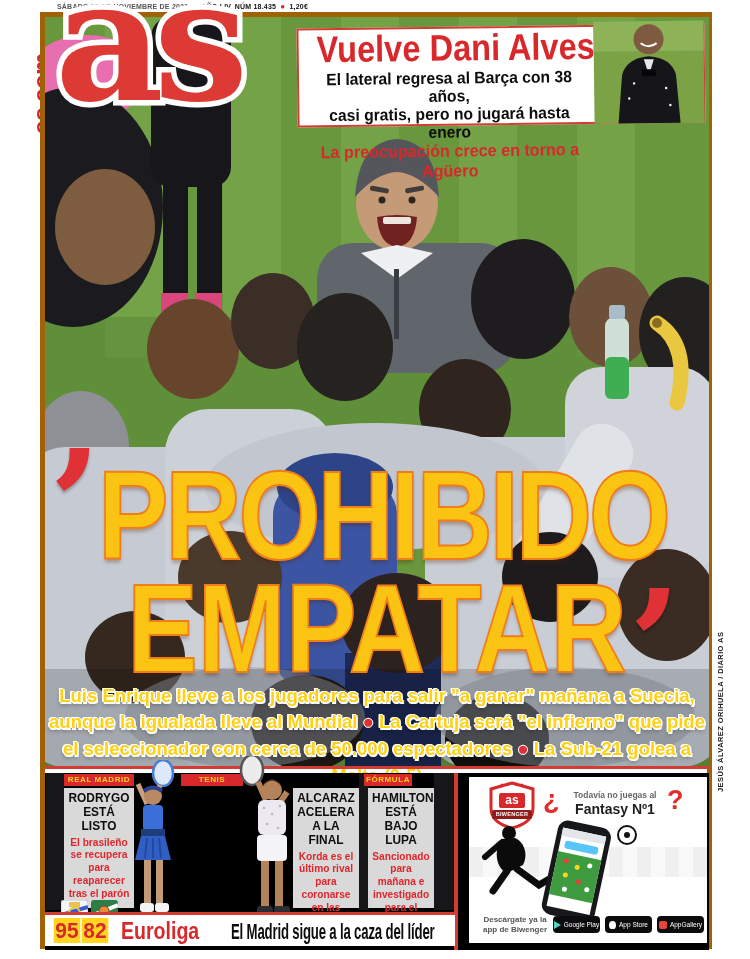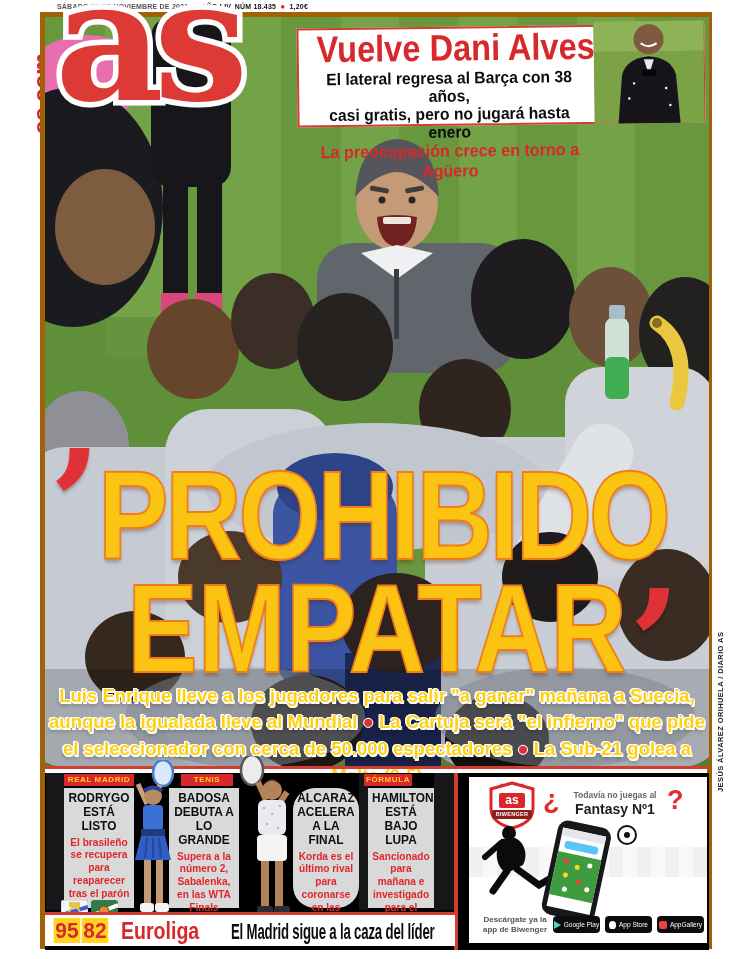--- a/index.html
+++ b/index.html
@@ -58,25 +58,25 @@
     text-shadow:-1px 0 #fff,1px 0 #fff,0 -1px #fff,0 1px #fff;}
 
   .photo-rule{position:absolute;left:0;top:749px;width:664px;height:3px;background:#d23c32;}
 
   
   .bottom{position:absolute;left:0;top:756px;width:664px;height:177px;background:#000000;}
   .bstrip{position:absolute;top:0;height:137px;background:#17171a;}
   #bs1{left:1px;width:18px;} #bs2{left:314px;width:10px;} #bs3{left:389px;width:20px;}
   .ribbon{position:absolute;top:1px;height:12px;background:#d9282c;color:#ffd21e;
     font-size:8px;font-weight:bold;text-align:center;line-height:12px;letter-spacing:.6px;}
-  #rb1{left:19px;width:70px;} #rb2{left:136px;width:52px;} #rb3{left:319px;width:48px;}
+  #rb1{left:19px;width:70px;} #rb2{left:136px;width:62px;} #rb3{left:319px;width:48px;}
   .brief{position:absolute;top:15px;height:120px;background:#d9d9d9;text-align:center;
     box-sizing:border-box;padding-top:3px;}
   #bf1{left:19px;width:70px;} #bf2{left:124px;width:70px;}
-  #bf3{left:248px;width:66px;border-radius:22px;} #bf4{left:323px;width:66px;}
+  #bf3{left:248px;width:66px;} #bf4{left:323px;width:66px;}
   .bf-title{font-weight:bold;font-size:13.5px;line-height:1.03;color:#0d0d0d;
     transform:scaleX(.88);transform-origin:center top;}
   .bf-text{margin-top:3px;font-weight:bold;font-size:11px;line-height:1.16;color:#e0262c;
     transform:scaleX(.92);transform-origin:center top;}
   .fig{position:absolute;}
   .badosa{left:82px;top:-13px;width:58px;height:153px;}
   .alcaraz{left:189px;top:-17px;width:72px;height:160px;}
   .divider{position:absolute;left:409px;top:0;width:4px;height:177px;background:#d23c32;}
 
   
@@ -268,24 +268,20 @@
       <div class="bstrip" id="bs3"></div>
 
       <div class="ribbon" id="rb1">REAL MADRID</div>
       <div class="ribbon" id="rb2">TENIS</div>
       <div class="ribbon" id="rb3">FÓRMULA 1</div>
 
       <div class="brief" id="bf1">
         <div class="bf-title">RODRYGO ESTÁ LISTO</div>
         <div class="bf-text">El brasileño se recupera para reaparecer tras el parón</div>
       </div>
-      <div class="brief" id="bf2">
-        <div class="bf-title">BADOSA DEBUTA A LO GRANDE</div>
-        <div class="bf-text">Supera a la número 2, Sabalenka, en las WTA Finals</div>
-      </div>
       <div class="brief" id="bf3">
         <div class="bf-title">ALCARAZ ACELERA A LA FINAL</div>
         <div class="bf-text">Korda es el último rival para coronarse en las NextGen</div>
       </div>
       <div class="brief" id="bf4">
         <div class="bf-title">HAMILTON ESTÁ BAJO LUPA</div>
         <div class="bf-text">Sancionado para mañana e investigado para el esprint de hoy</div>
       </div>
 
       <svg class="fig badosa" viewBox="0 0 58 153">

